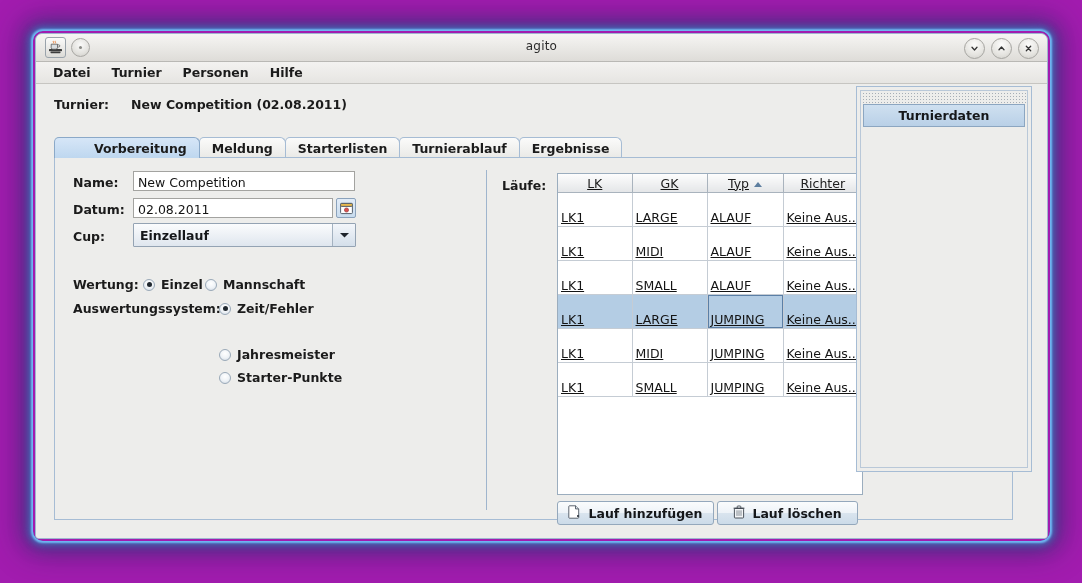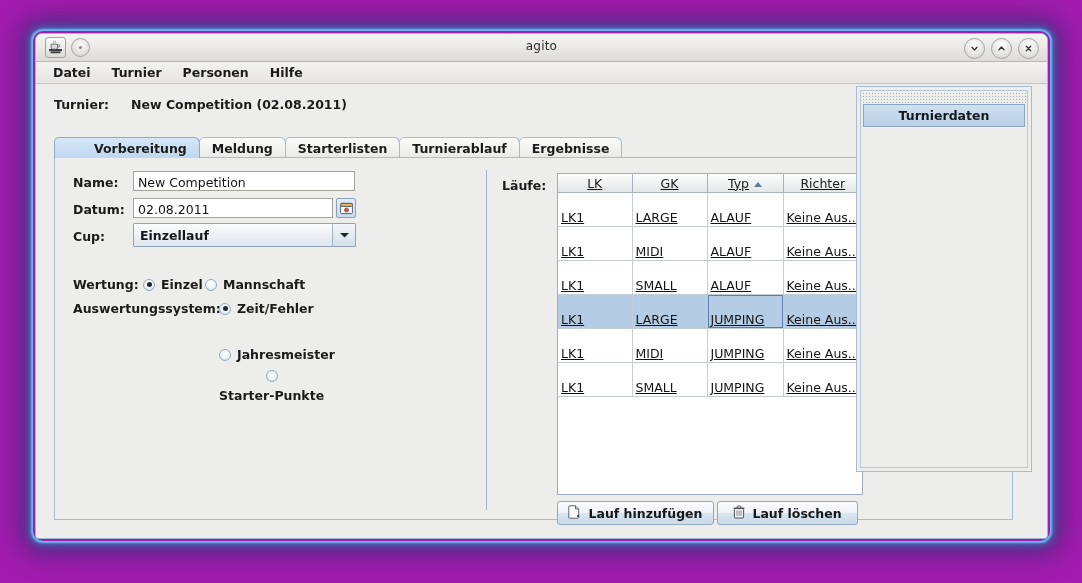--- a/index.html
+++ b/index.html
@@ -531,21 +531,21 @@
           <span>Auswertungssystem:</span>
         </div>
         <div class="radio-row" style="left:164px; top:143px;">
           <span class="radio on"></span>
           <span>Zeit/Fehler</span>
         </div>
         <div class="radio-row" style="left:164px; top:189px;">
           <span class="radio"></span>
           <span>Jahresmeister</span>
         </div>
-        <div class="radio-row" style="left:164px; top:212px;flex-direction:column;">
+        <div class="radio-row" style="left:164px; top:212px;">
           <span class="radio"></span>
           <span>Starter-Punkte</span>
         </div>
 
         <div style="position:absolute; left:442px; top:10px; width:370px; height:345px;">
 
           <div class="laufe-label">Läufe:</div>
 
           <div class="tablewrap">
             <table class="grid">

